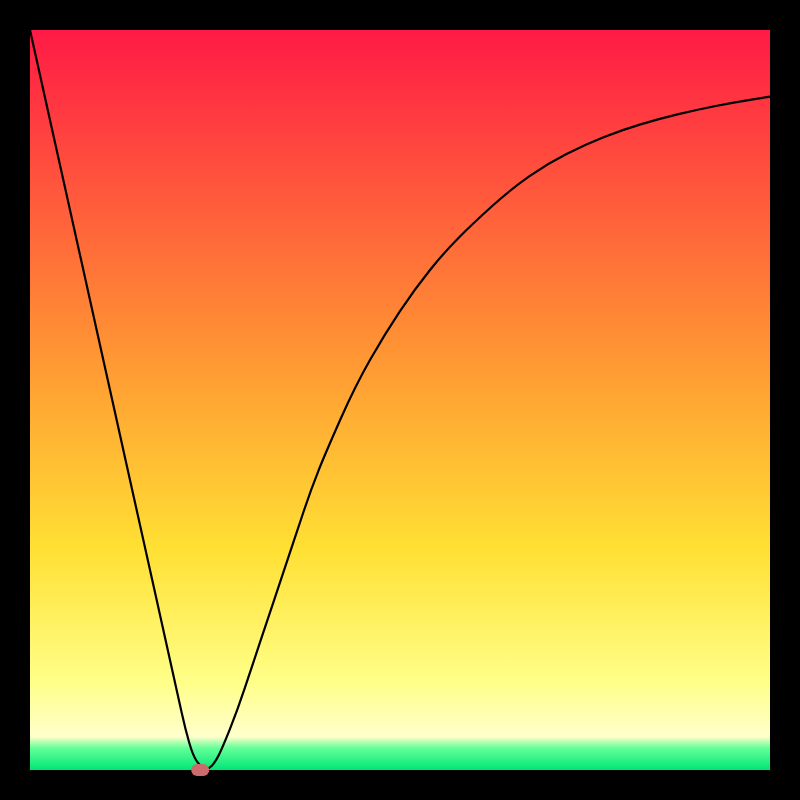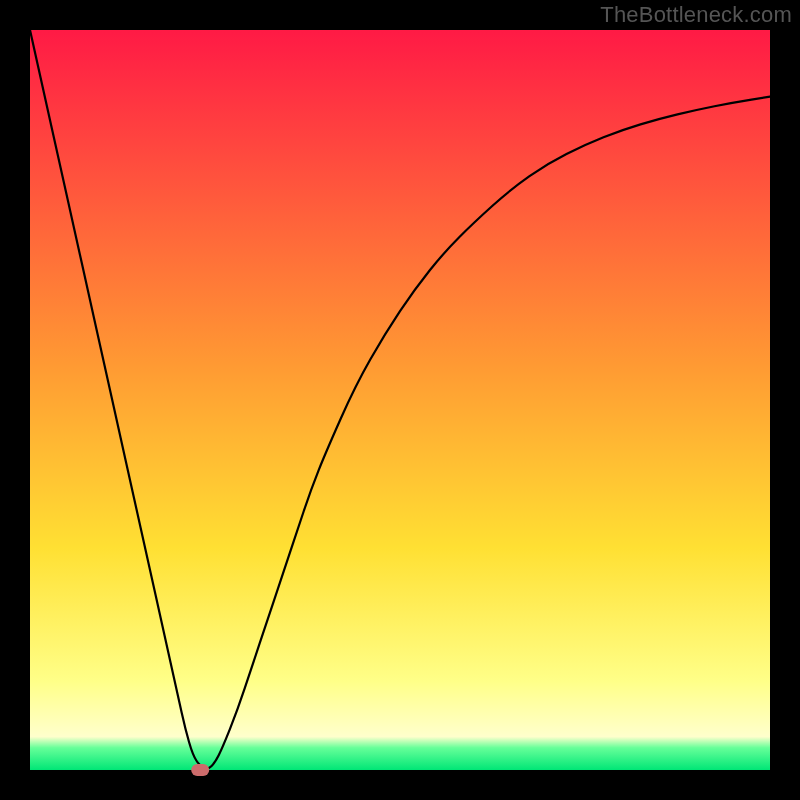--- a/index.html
+++ b/index.html
@@ -29,21 +29,20 @@
     user-select: none;
   }
   svg {
     display: block;
   }
 </style>
 </head>
 <body>
 
 <div class="frame">
-  <div class="attribution">TheBottleneck.com</div>
   <svg id="chart-svg" width="800" height="800" viewBox="0 0 800 800">
     <defs>
       <linearGradient id="bg-grad" x1="0" y1="0" x2="0" y2="1">
           <stop offset="0%" stop-color="#ff1a45"></stop>
           <stop offset="45%" stop-color="#ff9933"></stop>
           <stop offset="70%" stop-color="#ffe033"></stop>
           <stop offset="88%" stop-color="#ffff88"></stop>
           <stop offset="95.5%" stop-color="#ffffcc"></stop>
           <stop offset="97%" stop-color="#66ff99"></stop>
           <stop offset="100%" stop-color="#00e676"></stop>

